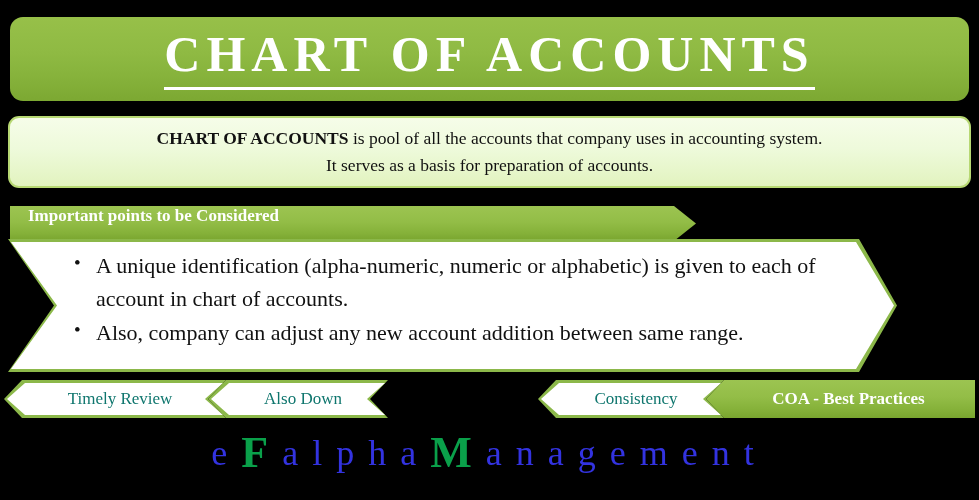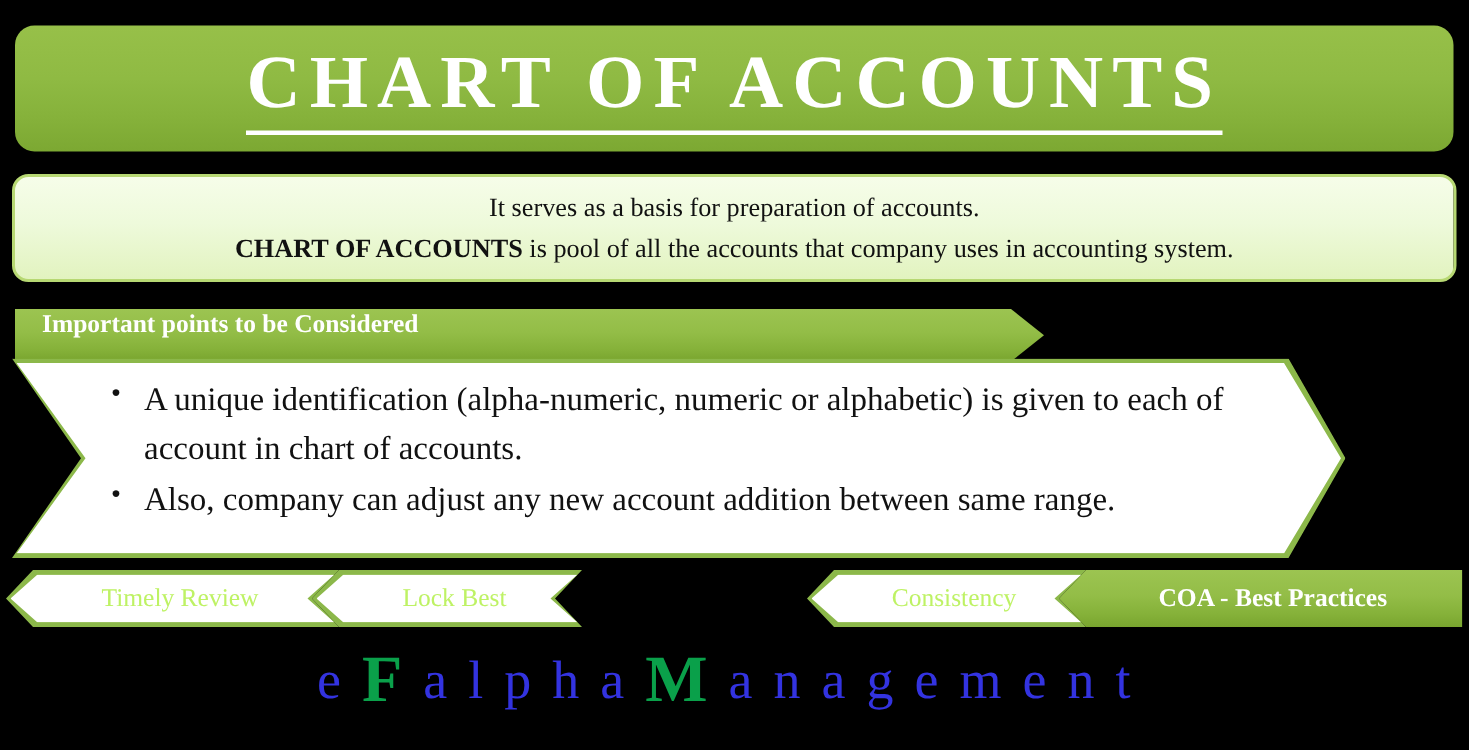--- a/index.html
+++ b/index.html
@@ -159,21 +159,21 @@
     position: absolute;
     inset: 3px;
     background: #ffffff;
     -webkit-clip-path: polygon(18px 0, 100% 0, calc(100% - 18px) 50%, 100% 100%, 18px 100%, 0 50%);
     clip-path: polygon(18px 0, 100% 0, calc(100% - 18px) 50%, 100% 100%, 18px 100%, 0 50%);
   }
   .chev-label {
     position: relative;
     z-index: 2;
     font-size: 17px;
-    color: #bef264;
+    color: #0f766e;
     white-space: nowrap;
     padding-left: 10px;
   }
   #chev-coa .chev-shape {
     background: linear-gradient(to bottom, #9cc451 0%, #93bd47 45%, #85b139 78%, #79a52f 100%);
     -webkit-clip-path: polygon(18px 0, 100% 0, 100% 100%, 18px 100%, 0 50%);
     clip-path: polygon(18px 0, 100% 0, 100% 100%, 18px 100%, 0 50%);
   }
   #chev-coa .chev-label {
     color: #ffffff;
@@ -204,24 +204,24 @@
   }
 </style>
 </head>
 <body>
 
 <div id="title-bar">
   <div id="title-text">CHART OF ACCOUNTS</div>
 </div>
 
 <div id="desc-box">
-  <div id="desc-line-2">It serves as a basis for preparation of accounts.</div>
   <div id="desc-line-1">
     <span class="bold-run">CHART OF ACCOUNTS</span><span> is pool of all the accounts that company uses in accounting system.</span>
   </div>
+  <div id="desc-line-2">It serves as a basis for preparation of accounts.</div>
 </div>
 
 <div id="points-banner">
   <span id="points-banner-label">Important points to be Considered</span>
 </div>
 
 <div id="bullets-wrap">
   <div id="bullets-shape"></div>
   <div id="bullets-inner"></div>
   <ul id="bullets-list">
@@ -234,21 +234,21 @@
 
   <div class="chev" id="chev-0" style="left:4px; width:222px;">
     <div class="chev-shape"></div>
     <div class="chev-fill"></div>
     <span class="chev-label">Timely Review</span>
   </div>
 
   <div class="chev" id="chev-1" style="left:208px; width:180px;">
     <div class="chev-shape"></div>
     <div class="chev-fill"></div>
-    <span class="chev-label">Lock Best</span>
+    <span class="chev-label">Also Down</span>
   </div>
 
 
   <div class="chev" id="chev-3" style="left:538px; width:186px;align-items:center;">
     <div class="chev-shape"></div>
     <div class="chev-fill"></div>
     <span class="chev-label">Consistency</span>
   </div>
 
   <div class="chev" id="chev-coa" style="left:706px; width:269px;">

